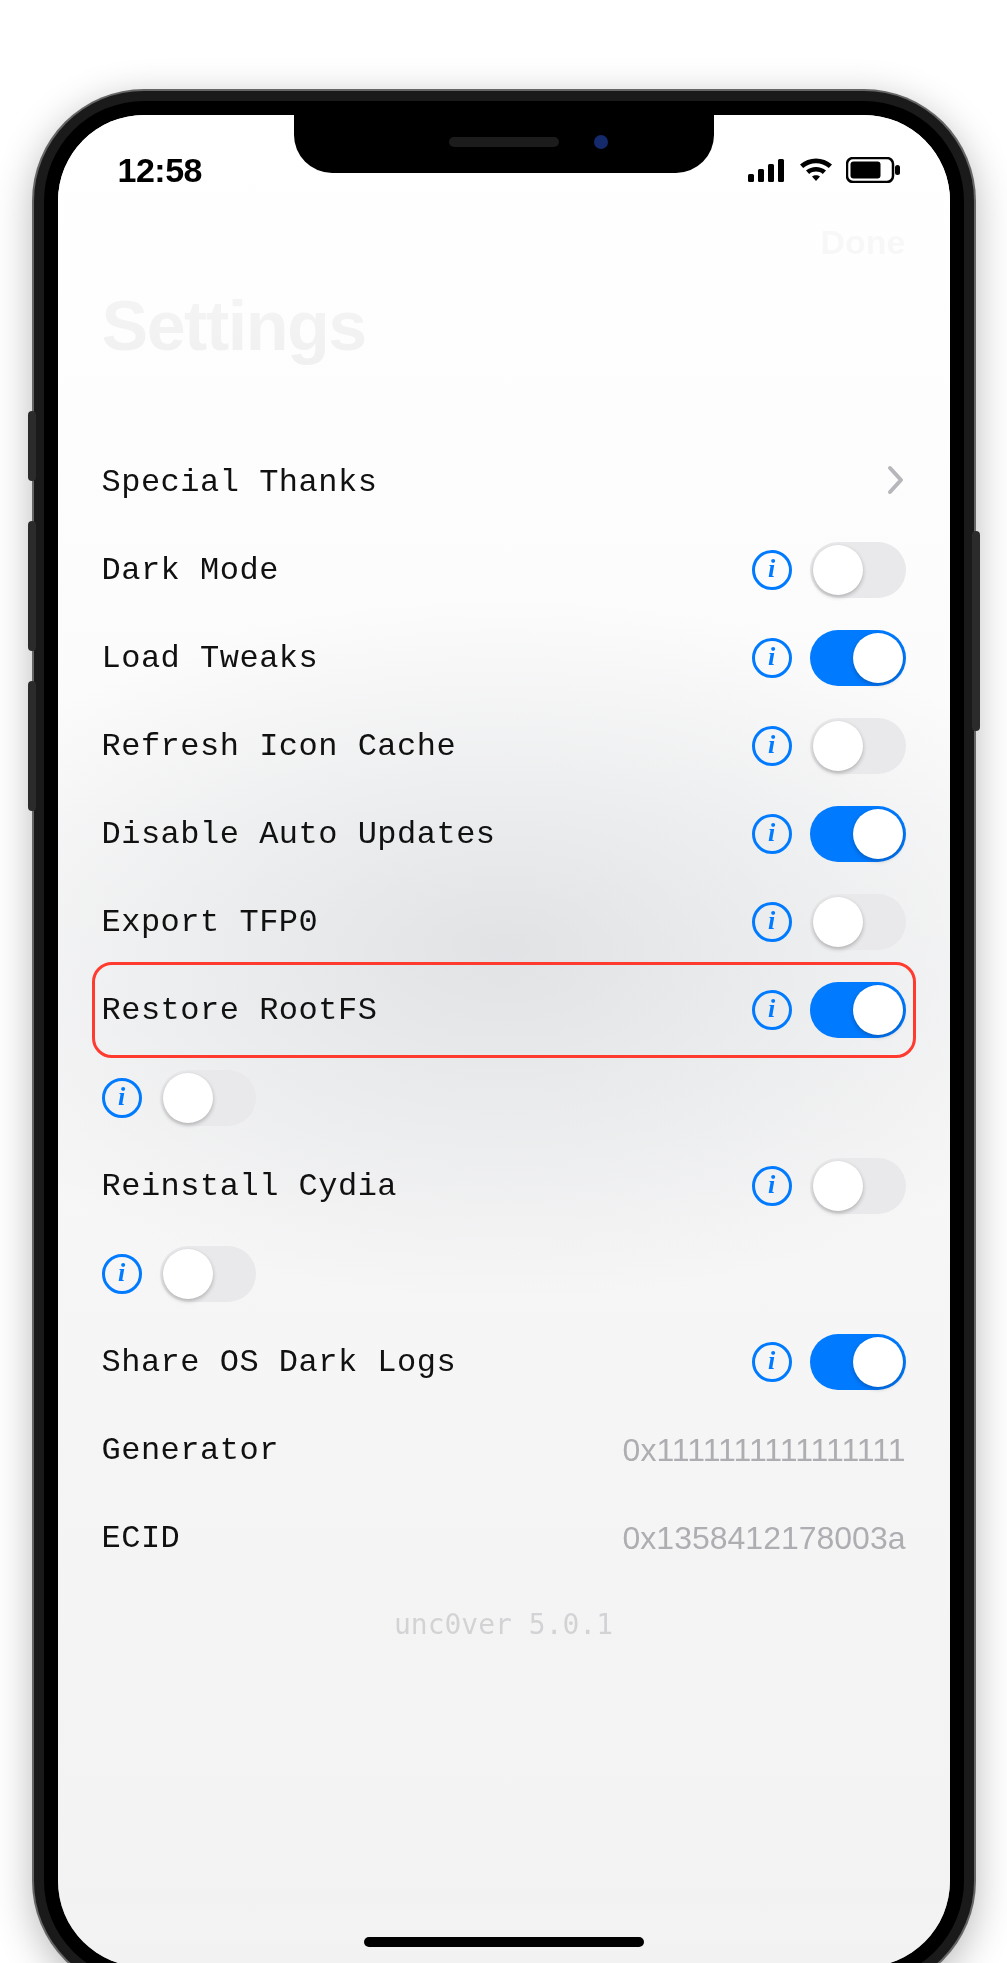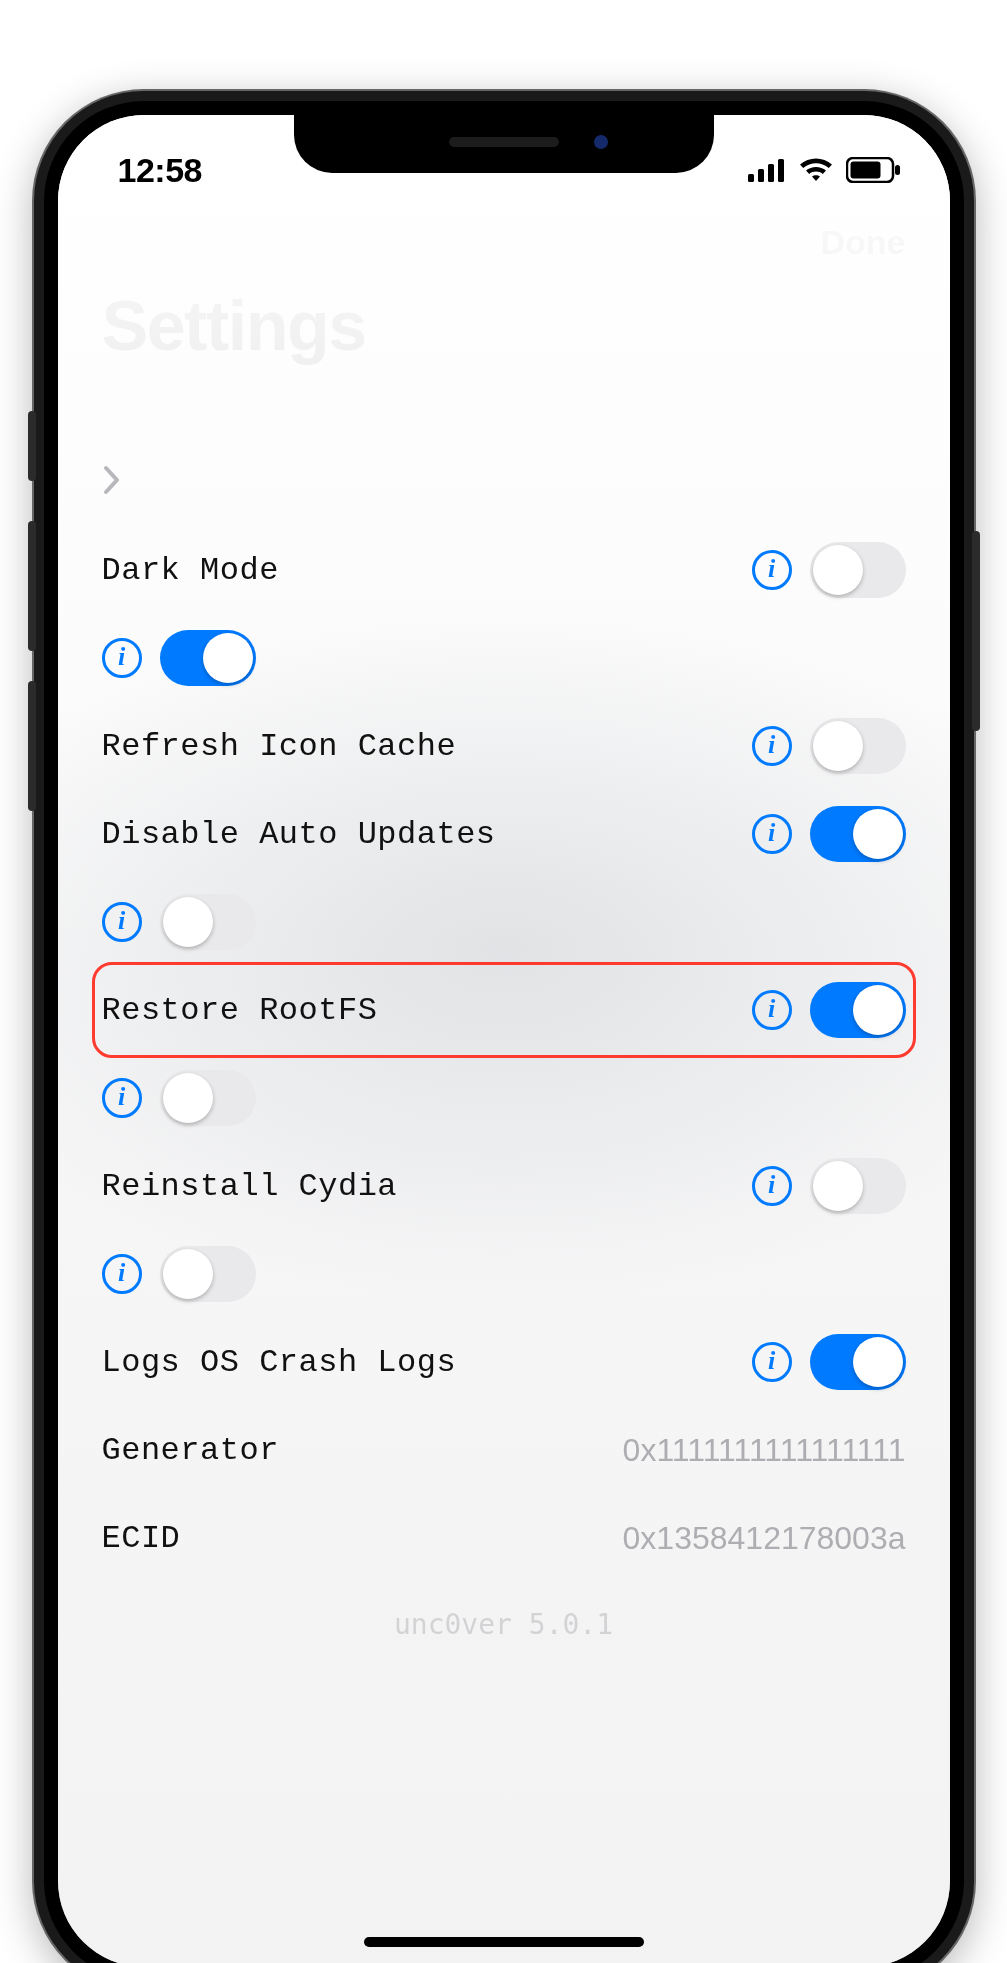--- a/index.html
+++ b/index.html
@@ -313,20 +313,21 @@
           <button class="done-btn">Done</button>
         </div>
 
         <div class="title">
           <h1>Settings</h1>
         </div>
 
         <div class="list">
 
           <div class="row">
+            <div class="row-label">Special Thanks</div>
             <div class="row-controls">
               <span class="chevron">
                 <svg width="20" height="30" viewBox="0 0 20 30">
                     <path d="M4 3 L15 15 L4 27" fill="none" stroke="#b6b6bb" stroke-width="4" stroke-linecap="round" stroke-linejoin="round"></path>
                   </svg>
               </span>
             </div>
           </div>
 
           <div class="row">
@@ -335,20 +336,21 @@
               <button class="info-btn">
                   <span>i</span>
                 </button>
               <div class="switch off">
                   <div class="knob"></div>
                 </div>
             </div>
           </div>
 
           <div class="row">
+            <div class="row-label">Load Tweaks</div>
             <div class="row-controls">
               <button class="info-btn">
                   <span>i</span>
                 </button>
               <div class="switch on">
                   <div class="knob"></div>
                 </div>
             </div>
           </div>
 
@@ -370,20 +372,21 @@
               <button class="info-btn">
                   <span>i</span>
                 </button>
               <div class="switch on">
                   <div class="knob"></div>
                 </div>
             </div>
           </div>
 
           <div class="row">
+            <div class="row-label">Export TFP0</div>
             <div class="row-controls">
               <button class="info-btn">
                   <span>i</span>
                 </button>
               <div class="switch off">
                   <div class="knob"></div>
                 </div>
             </div>
           </div>
 
@@ -428,21 +431,21 @@
               <button class="info-btn">
                   <span>i</span>
                 </button>
               <div class="switch off">
                   <div class="knob"></div>
                 </div>
             </div>
           </div>
 
           <div class="row">
-            <div class="row-label">Logs OS Crash Logs</div>
+            <div class="row-label">Share OS Dark Logs</div>
             <div class="row-controls">
               <button class="info-btn">
                   <span>i</span>
                 </button>
               <div class="switch on">
                   <div class="knob"></div>
                 </div>
             </div>
           </div>
 

